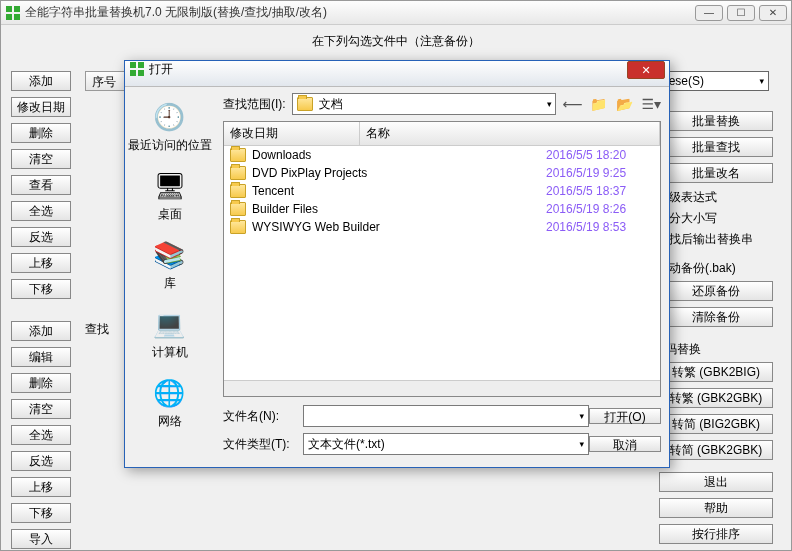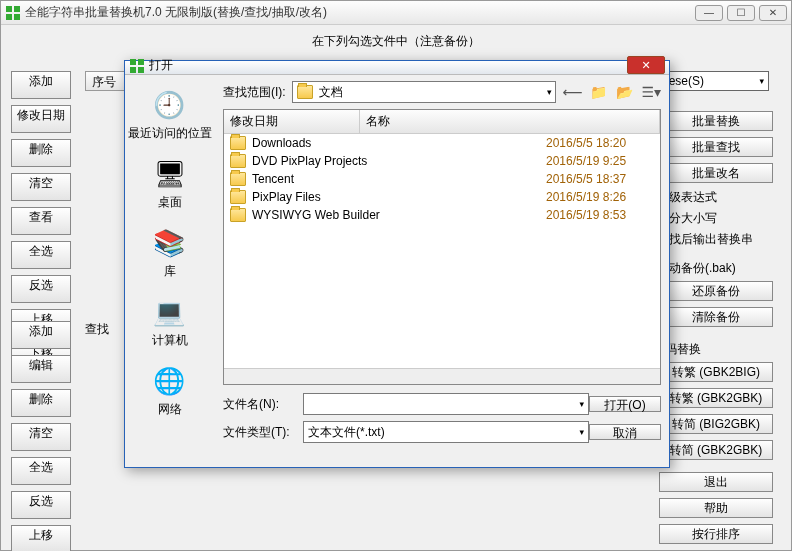--- a/index.html
+++ b/index.html
@@ -8,54 +8,54 @@
   .titlebar { height: 24px; background: linear-gradient(#fdfdfd,#e8e8e8); border-bottom: 1px solid #ccc; display: flex; align-items: center; padding: 0 4px; }
   .app-icon { width: 16px; height: 16px; margin-right: 4px; display: inline-flex; align-items: center; justify-content: center; }
   .app-icon svg { width: 16px; height: 16px; }
   .titlebar-text { flex: 1; color: #333; }
   .win-ctrl { display: flex; gap: 4px; }
   .win-btn { width: 28px; height: 16px; border: 1px solid #999; background: #eee; border-radius: 3px; display: flex; align-items: center; justify-content: center; font-size: 10px; color: #444; cursor: pointer; }
   .app-body { position: relative; padding: 6px; height: calc(100% - 24px); }
   .top-strip { text-align: center; padding: 2px 0 4px; }
   .left-col { position: absolute; left: 10px; top: 46px; width: 66px; }
   .left-col2 { position: absolute; left: 10px; top: 296px; width: 66px; }
-  .btn { display: block; width: 60px; height: 28px; line-height: 18px; text-align: center; border: 1px solid #888; background: linear-gradient(#fff,#e4e4e4); margin-bottom: 6px; cursor: pointer; }
+  .btn { display: block; width: 60px; height: 20px; line-height: 18px; text-align: center; border: 1px solid #888; background: linear-gradient(#fff,#e4e4e4); margin-bottom: 6px; cursor: pointer; }
   .header-row { position: absolute; left: 84px; top: 46px; right: 150px; height: 20px; display: flex; gap: 0; }
   .header-cell { border: 1px solid #999; background: linear-gradient(#fdfdfd,#e6e6e6); padding: 2px 6px; }
   .header-cell.a { width: 60px; } .header-cell.b { flex: 1; } .header-cell.c { width: 120px; }
   .right-top { position: absolute; right: 12px; top: 46px; width: 140px; }
   .dropdown { width: 130px; height: 20px; border: 1px solid #666; background: #fff; display: flex; align-items: center; padding: 0 4px; margin-bottom: 12px; }
   .dropdown::after { content: "▾"; margin-left: auto; font-size: 9px; }
   .right-col { position: absolute; right: 12px; top: 86px; width: 130px; }
   .right-btn { display: block; width: 114px; height: 20px; line-height: 18px; text-align: center; border: 1px solid #888; background: linear-gradient(#fff,#e4e4e4); margin: 0 0 6px 10px; cursor: pointer; }
   .chk-row { display: flex; align-items: center; margin: 0 0 4px 4px; gap: 4px; white-space: nowrap; }
   .chk { width: 12px; height: 12px; border: 1px solid #666; background: #fff; display: inline-block; }
   .listlabel { position: absolute; left: 84px; top: 296px; }
   
   .modal { position: absolute; left: 124px; top: 60px; width: 546px; height: 408px; border: 1px solid #2762b7; background: #f0f0f0; box-shadow: 3px 3px 12px rgba(0,0,0,.35); }
-  .modal-title { height: 14px; background: linear-gradient(#fefefe,#e2e7ed); border-bottom: 1px solid #bbb; display: flex; align-items: flex-end; padding: 0 4px; }
+  .modal-title { height: 26px; background: linear-gradient(#fefefe,#e2e7ed); border-bottom: 1px solid #bbb; display: flex; align-items: flex-start; padding: 0 4px; }
   .modal-close { width: 38px; height: 18px; background: #c9302c; color: #fff; border: 1px solid #942; display: flex; align-items: center; justify-content: center; font-size: 11px; cursor: pointer; border-radius: 2px; }
   .modal-body { display: flex; height: calc(100% - 26px); }
   .modal-left { width: 90px; padding: 6px 0; text-align: center; overflow: hidden; }
   .nav-item { margin: 6px 0 14px; cursor: pointer; }
   .nav-icon { width: 36px; height: 36px; margin: 0 auto 2px; display: flex; align-items: center; justify-content: center; }
   .modal-main { flex: 1; padding: 6px 8px; display: flex; flex-direction: column; }
   .lookin-row { display: flex; align-items: center; gap: 6px; margin-bottom: 6px; }
   .lookin-combo { flex: 1; height: 22px; border: 1px solid #7a7a7a; background: #fff; display: flex; align-items: center; padding: 0 4px; }
   .lookin-combo::after { content: "▾"; margin-left: auto; font-size: 9px; }
   .tool-icons { display: flex; gap: 8px; align-items: center; }
   .tool-icons span { font-size: 14px; color: #555; cursor: pointer; }
   .file-pane { flex: 1; border: 1px solid #888; background: #fff; min-height: 200px; display: flex; flex-direction: column; }
   .file-header { display: flex; background: linear-gradient(#fdfdfd,#e6e6e6); border-bottom: 1px solid #ccc; }
   .fh { padding: 3px 6px; border-right: 1px solid #ccc; }
   .fh.name { width: 300px; } .fh.date { flex: 1; }
   .file-row { display: flex; padding: 2px 6px; align-items: center; cursor: pointer; }
   .folder-icon { width: 16px; height: 14px; background: linear-gradient(#ffe79c,#f7ca4d); border: 1px solid #c9a227; border-radius: 1px; margin-right: 6px; position: relative; }
   .folder-icon::before { content: ""; position: absolute; top: -3px; left: 0; width: 7px; height: 3px; background: #f7ca4d; border: 1px solid #c9a227; border-bottom: none; border-radius: 1px 1px 0 0; }
-  .fc-name { width: 294px; } .fc-date { flex: 1; color: #a16207; }
+  .fc-name { width: 294px; } .fc-date { flex: 1; color: #8b5cf6; }
   .scroll-hint { height: 16px; background: #eee; border-top: 1px solid #ccc; margin-top: auto; }
   .bottom-rows { margin-top: 8px; }
   .brow { display: flex; align-items: center; margin-bottom: 6px; }
   .brow label { width: 80px; }
   .combo { flex: 1; height: 22px; border: 1px solid #7a7a7a; background: #fff; display: flex; align-items: center; padding: 0 4px; }
   .combo::after { content: "▾"; margin-left: auto; font-size: 9px; }
   .dlg-btn { width: 72px; height: 16px; border: 1px solid #888; background: linear-gradient(#fff,#e4e4e4); cursor: pointer; }
   .dlg-btns-extra { display: flex; justify-content: flex-end; }
 </style>
 </head>
@@ -221,21 +221,21 @@
               <span class="fc-name">DVD PixPlay Projects</span>
               <span class="fc-date">2016/5/19 9:25</span>
             </div>
             <div class="file-row">
               <span class="folder-icon"></span>
               <span class="fc-name">Tencent</span>
               <span class="fc-date">2016/5/5 18:37</span>
             </div>
             <div class="file-row">
               <span class="folder-icon"></span>
-              <span class="fc-name">PixPlay Files</span>
+              <span class="fc-name">Builder Files</span>
               <span class="fc-date">2016/5/19 8:26</span>
             </div>
             <div class="file-row">
               <span class="folder-icon"></span>
               <span class="fc-name">WYSIWYG Web Builder</span>
               <span class="fc-date">2016/5/19 8:53</span>
             </div>
           </div>
         <div class="scroll-hint"></div>
       </div>

